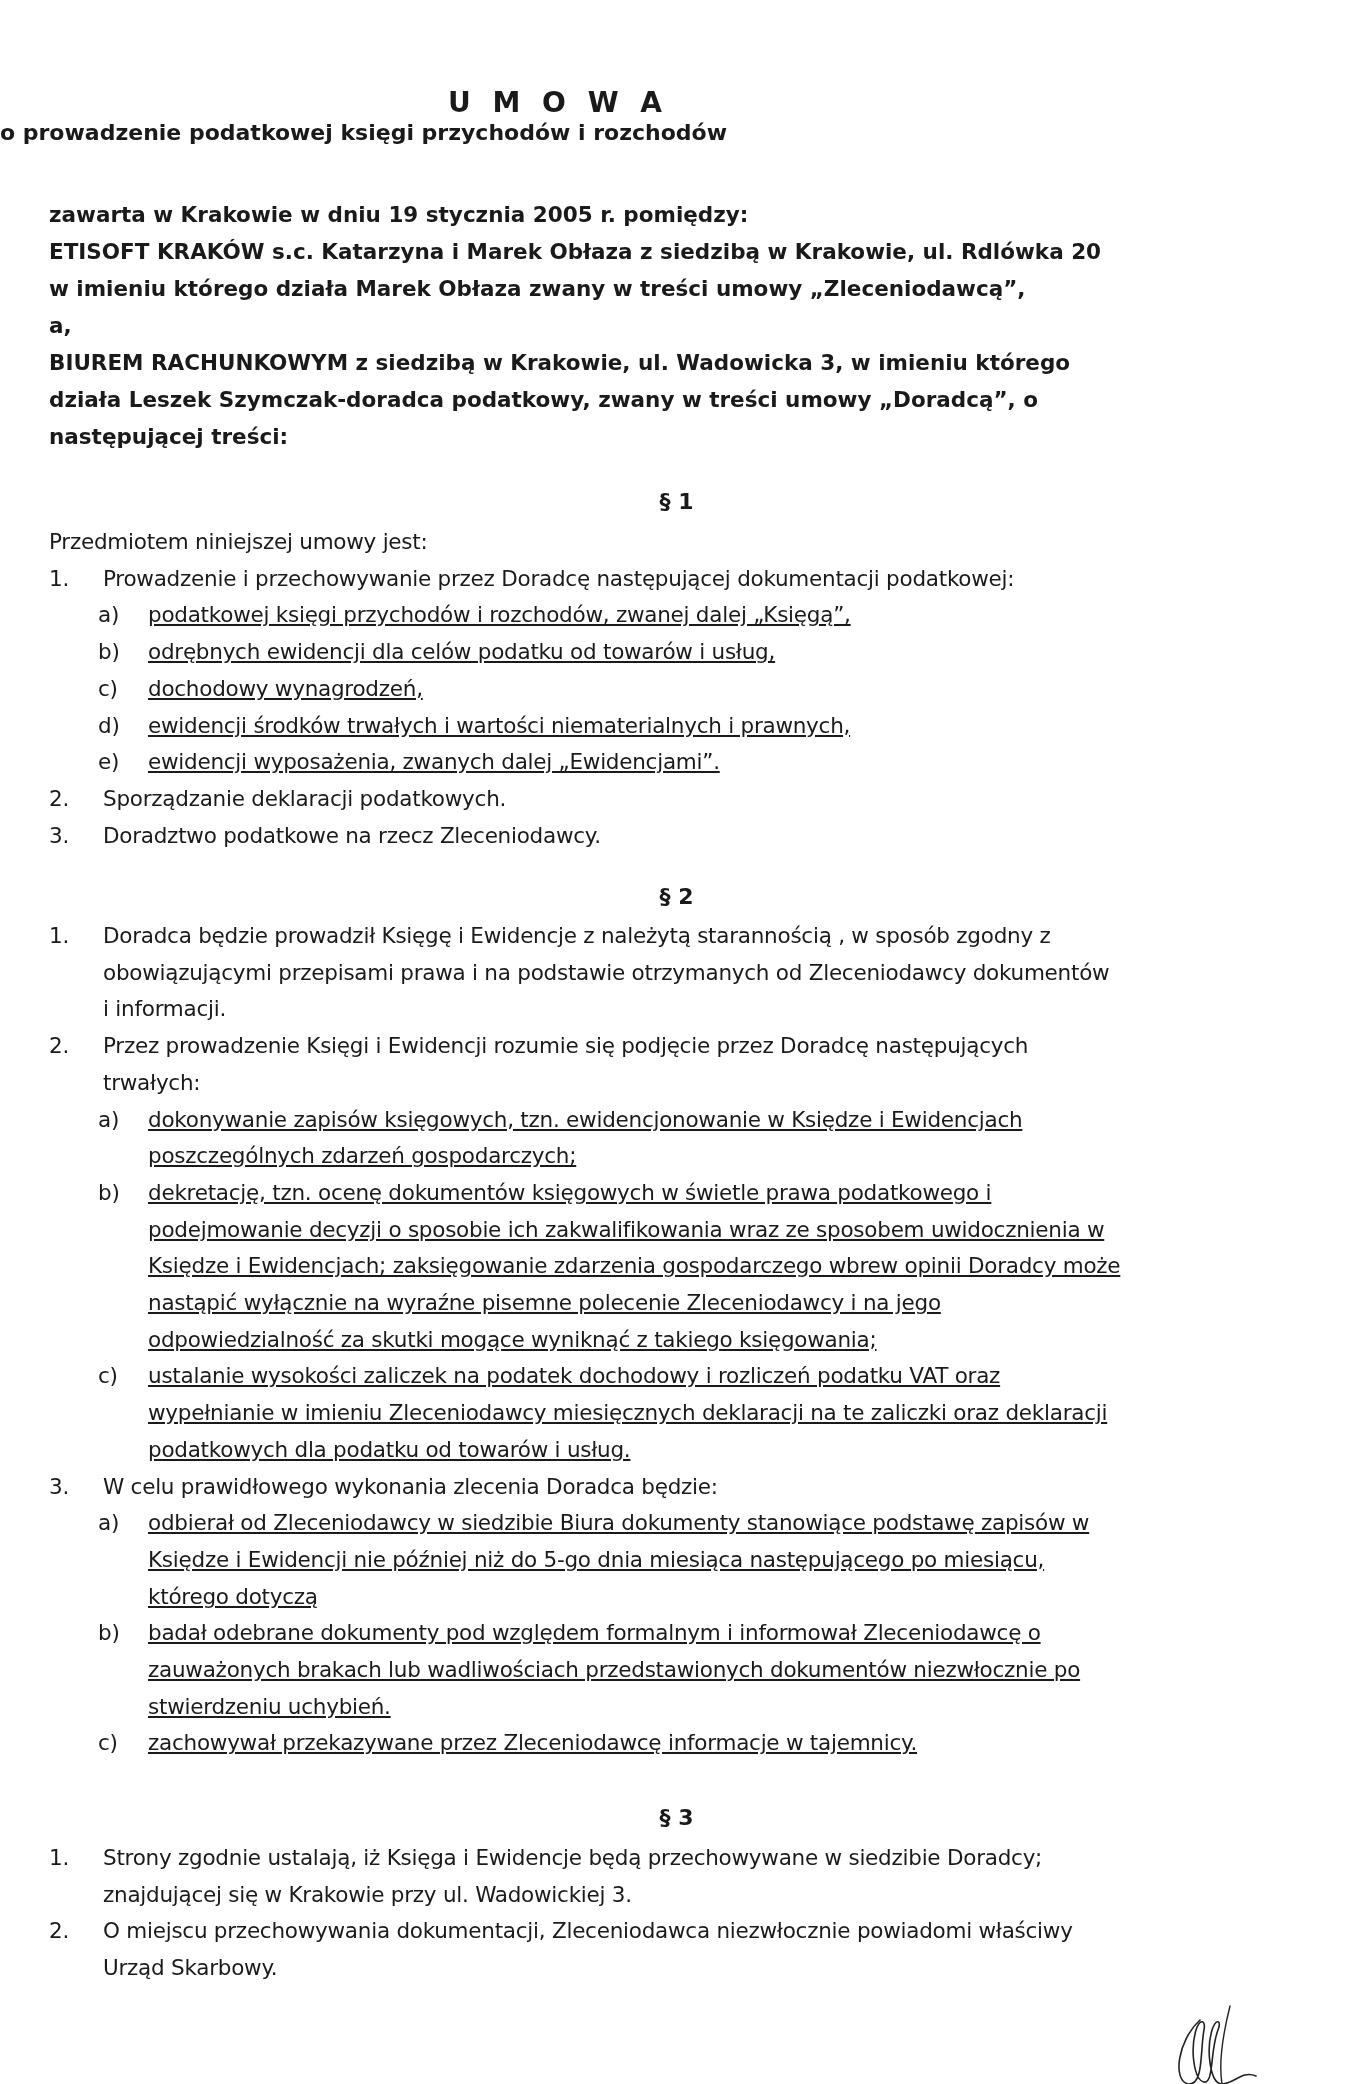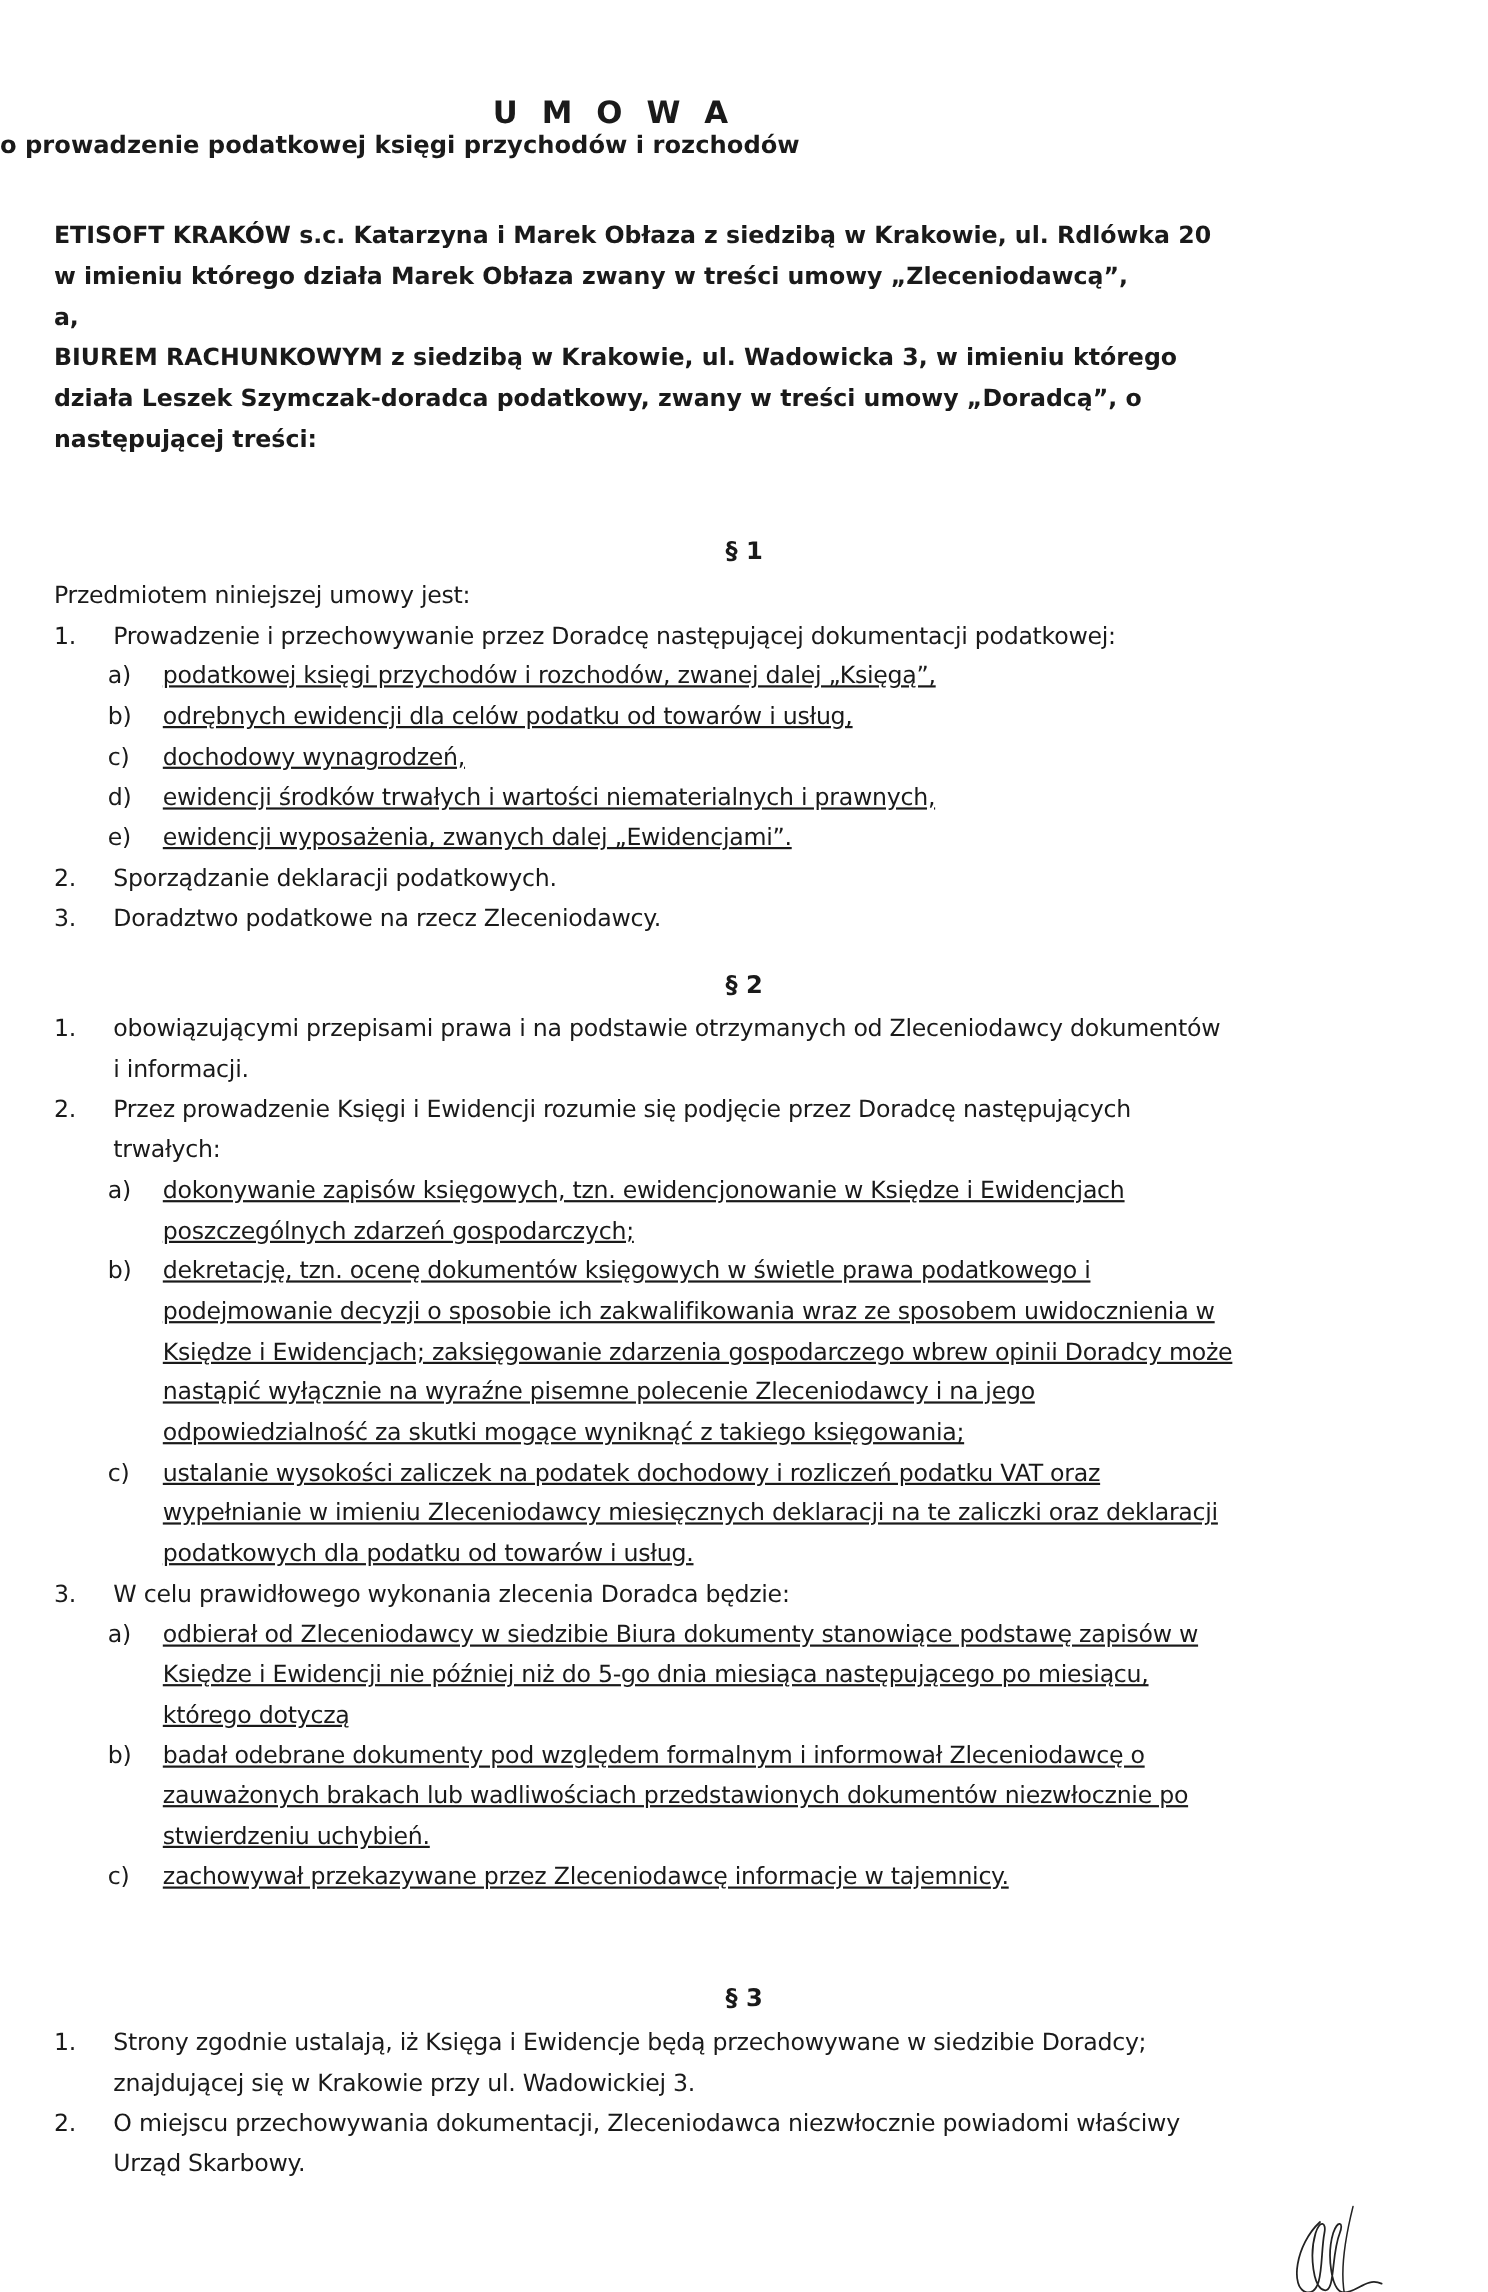--- a/index.html
+++ b/index.html
@@ -41,20 +41,21 @@
 </style>
 </head>
 <body>
 
 <div class="page">
 
   <div class="title">U M O W A</div>
   <div class="subtitle">o prowadzenie podatkowej księgi przychodów i rozchodów</div>
 
   <div class="parties">
+    <div>zawarta w Krakowie w dniu 19 stycznia 2005 r. pomiędzy:</div>
     <div>ETISOFT KRAKÓW s.c. Katarzyna i Marek Obłaza z siedzibą w Krakowie, ul. Rdlówka 20</div>
     <div>w imieniu którego działa Marek Obłaza zwany w treści umowy „Zleceniodawcą”,</div>
     <div>a,</div>
     <div>BIUREM RACHUNKOWYM z siedzibą w Krakowie, ul. Wadowicka 3, w imieniu którego</div>
     <div>działa Leszek Szymczak-doradca podatkowy, zwany w treści umowy „Doradcą”, o</div>
     <div>następującej treści:</div>
   </div>
 
   <div class="section-heading" style="top:489px;">§ 1</div>
   <div class="body-text" style="top:524px;">
@@ -91,20 +92,21 @@
       <span class="num">3.</span>
       <span class="num-text">Doradztwo podatkowe na rzecz Zleceniodawcy.</span>
     </div>
   </div>
 
   <div class="section-heading" style="top:884px;">§ 2</div>
   <div class="body-text" style="top:918px;">
 
     <div class="row">
       <span class="num">1.</span>
+      <span class="num-text">Doradca będzie prowadził Księgę i Ewidencje z należytą starannością , w sposób zgodny z</span>
     </div>
     <div class="row">
       <span class="num-text">obowiązującymi przepisami prawa i na podstawie otrzymanych od  Zleceniodawcy dokumentów</span>
     </div>
     <div class="row">
       <span class="num-text">i informacji.</span>
     </div>
 
     <div class="row">
       <span class="num">2.</span>

